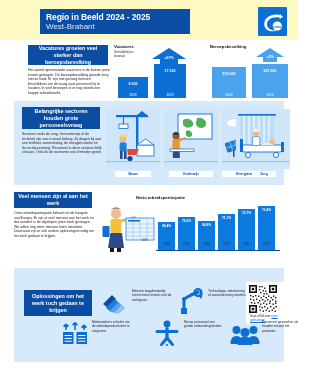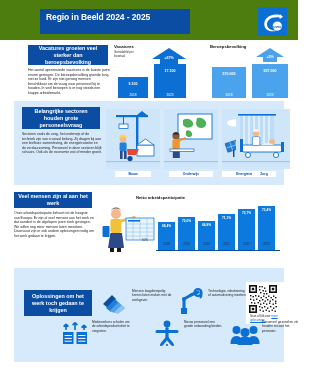--- a/index.html
+++ b/index.html
@@ -6,21 +6,21 @@
   body{
     width:298px;height:386px;
     background:#ffffff;
     font-family:"Liberation Sans", sans-serif;
     color:#1a1a1a;
     overflow:hidden;
   }
   .page{position:relative;width:298px;height:386px;background:#fff;}
 
   
-  .header{position:absolute;left:0;top:0;width:298px;height:40px;background:#4d7c0f;}
+  .header{position:absolute;left:0;top:0;width:298px;height:40px;background:#fef9c3;}
   .title-box{
     position:absolute;left:40px;top:9px;width:150px;height:25px;
     background:#0b4da2;color:#fff;padding:3px 6px;box-sizing:border-box;
   }
   .title-main{font-size:8.5px;font-weight:bold;line-height:10px;letter-spacing:-0.1px;}
   .title-sub{font-size:8px;font-weight:normal;line-height:10px;color:#dfe8f5;}
   .logo{
     position:absolute;right:11px;top:7px;width:29px;height:29px;
     background:#0b6fd4;border-radius:1px;
     display:flex;align-items:center;justify-content:center;
@@ -112,20 +112,21 @@
   svg{overflow:visible;}
 </style>
 </head>
 <body>
 
 <div class="page">
 
   <div class="header">
     <div class="title-box">
       <div class="title-main">Regio in Beeld 2024 - 2025</div>
+      <div class="title-sub">West-Brabant</div>
     </div>
     <div class="logo">
       <svg width="24" height="24" viewBox="0 0 24 24">
         <path d="M19 5 C9 3 2 9 3.5 16 C4.6 21 11 22.5 16 20.5 C11.5 21 6.5 19 6 15 C5.4 10 11 6 19 7.6 Z" fill="#ffffff"></path>
         <path d="M19 4.2 L22 6.8 L18.6 9 Z" fill="#ffffff"></path>
         <circle cx="16.3" cy="16.1" r="4.6" fill="#ffffff"></circle>
         <text x="16.3" y="17.6" font-family="Liberation Sans, sans-serif" font-size="4.3" font-weight="bold" fill="#0b6fd4" text-anchor="middle">uwv</text>
       </svg>
     </div>
   </div>

